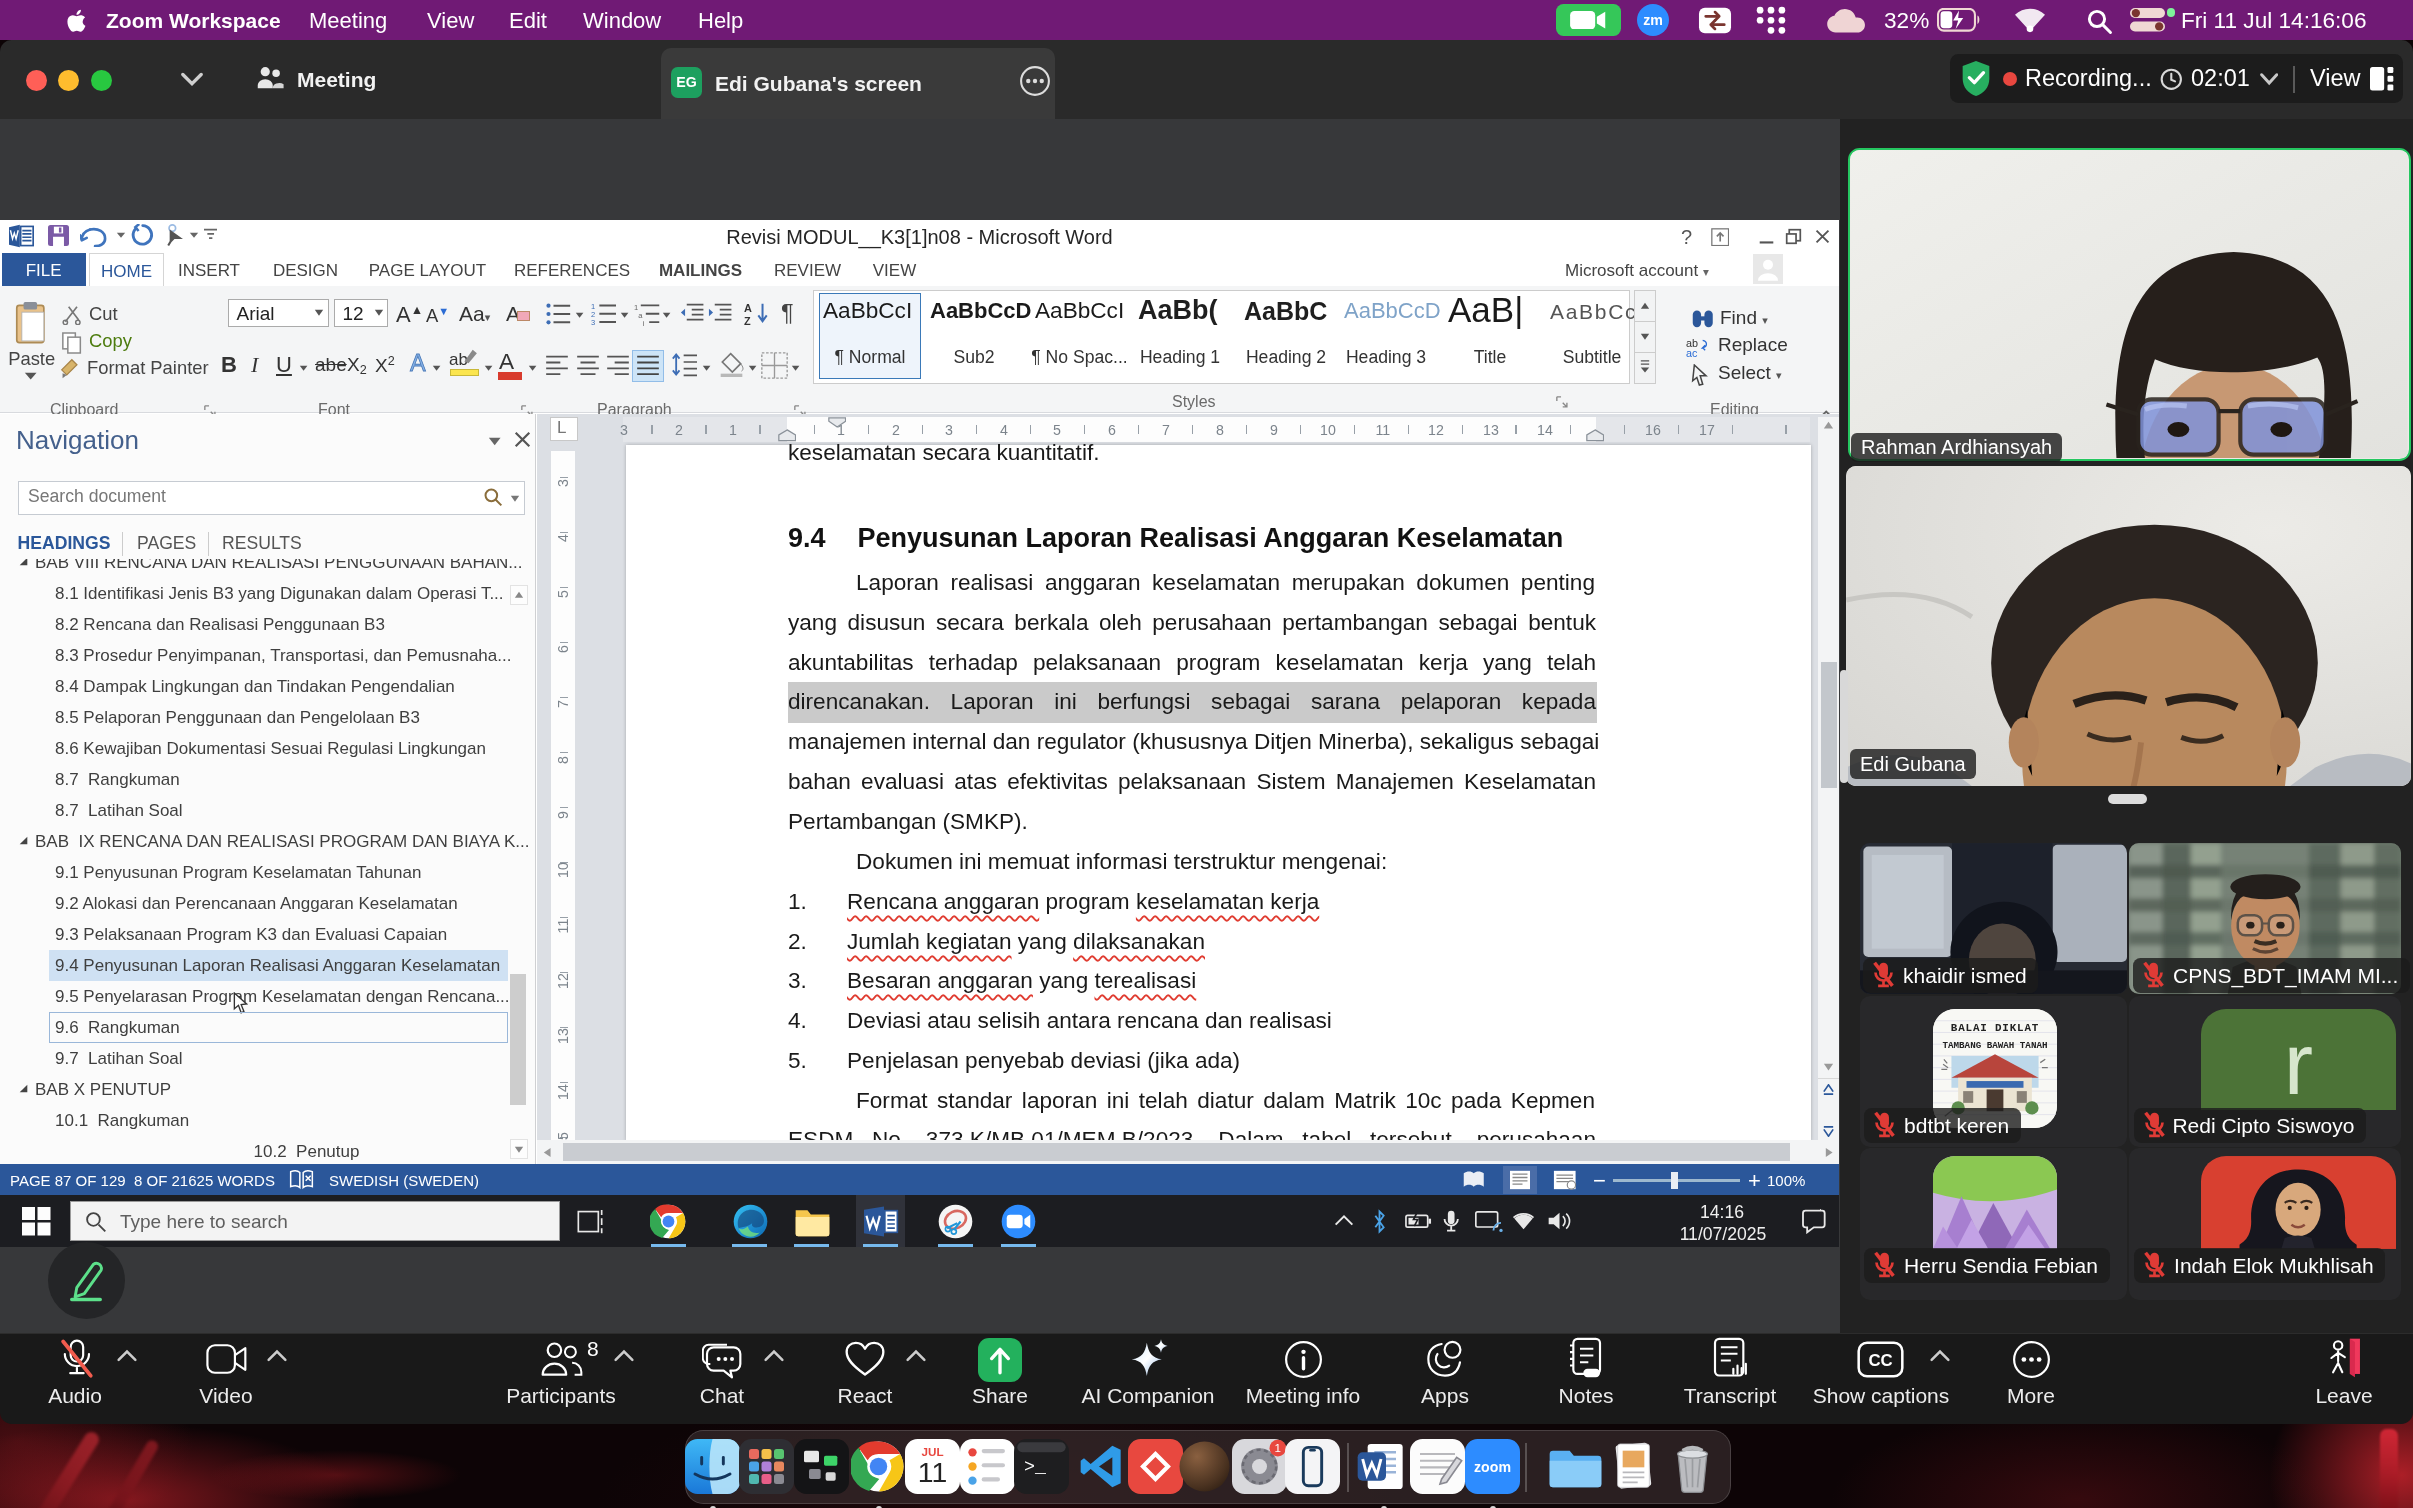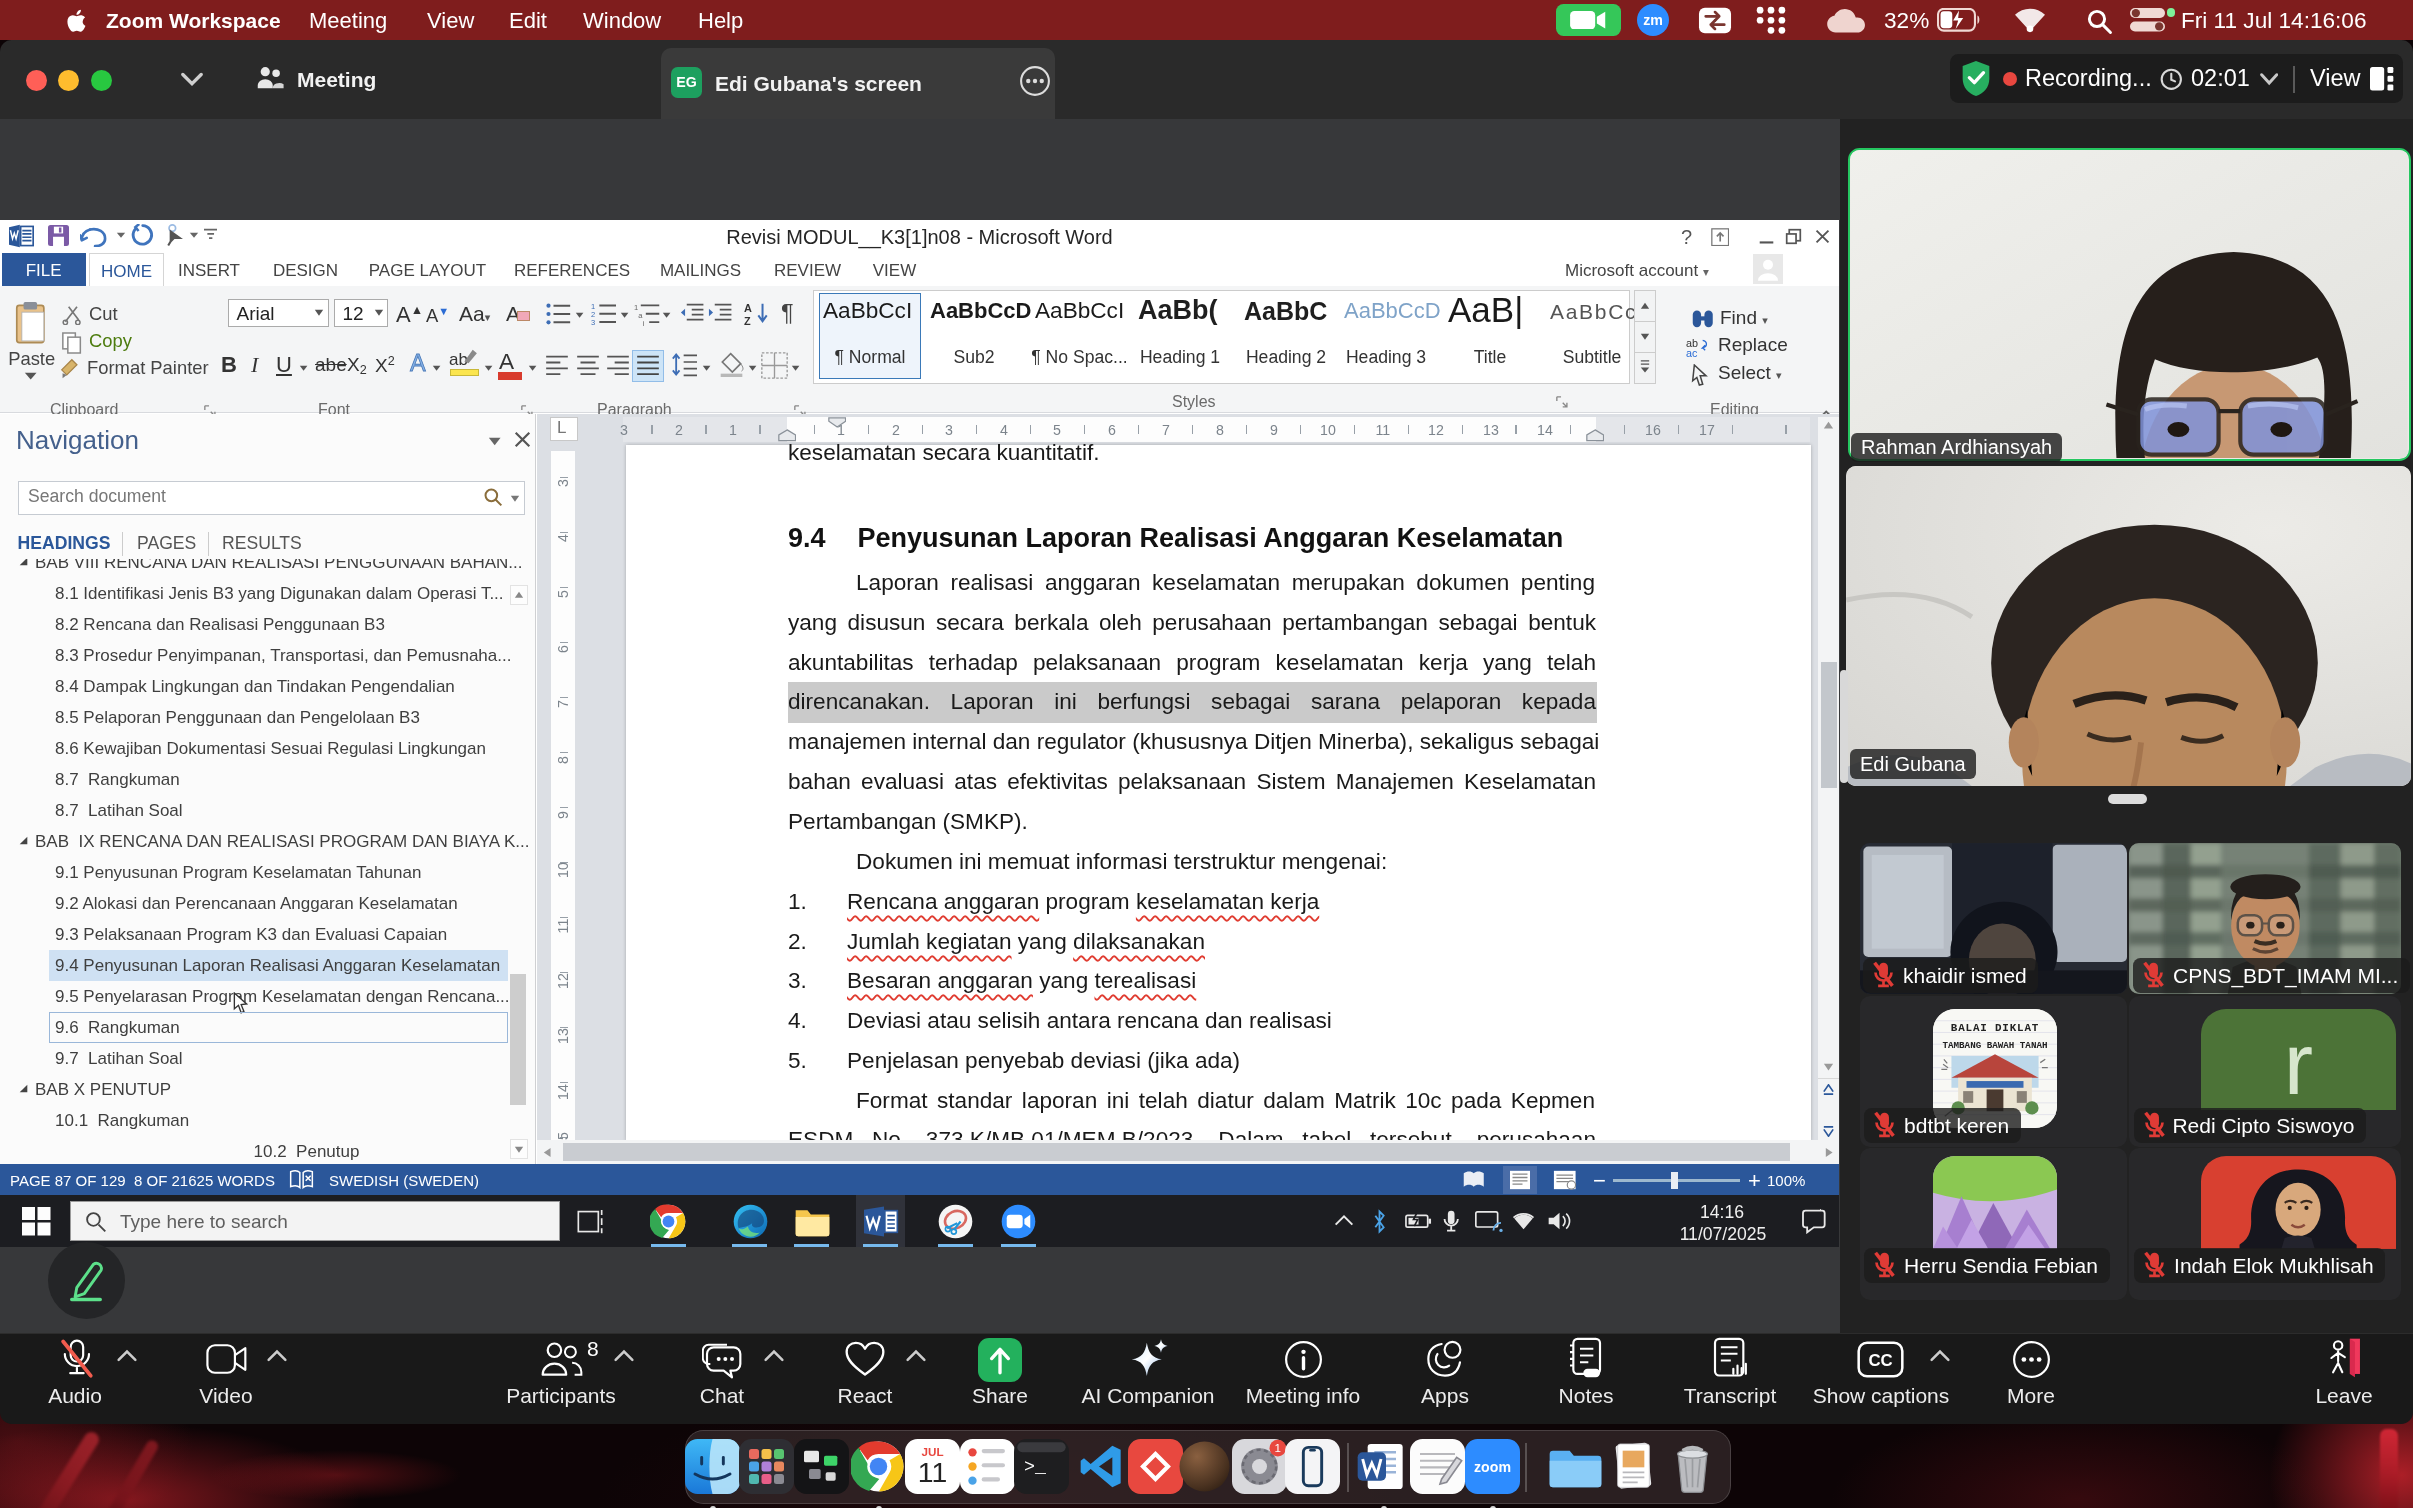--- a/index.html
+++ b/index.html
@@ -6,21 +6,21 @@
   html,body { width:2413px; height:1508px; overflow:hidden; background:#000; }
   body { font-family:"Liberation Sans", sans-serif; position:relative; }
   .abs { position:absolute; }
   #wall { left:0; top:0; width:2413px; height:1508px; background:
     radial-gradient(335px 109px at 126px 1500px, rgba(205,35,45,.6), rgba(0,0,0,0) 70%),
     radial-gradient(251px 151px at 17px 1441px, rgba(140,25,32,.45), rgba(0,0,0,0) 70%),
     radial-gradient(184px 168px at 2402px 1475px, rgba(225,40,50,.75), rgba(0,0,0,0) 72%),
     radial-gradient(352px 134px at 2078px 1500px, rgba(130,22,30,.35), rgba(0,0,0,0) 70%),
     radial-gradient(587px 184px at 1006px 1508px, rgba(70,14,20,.3), rgba(0,0,0,0) 70%),
     #0d0406; }
-  #menubar { left:0; top:0; width:2413px; height:40px; background:#7f1d1d; color:#fff; }
+  #menubar { left:0; top:0; width:2413px; height:40px; background:#701a75; color:#fff; }
   .mitem { position:absolute; top:0; height:40px; line-height:42px; font-size:22px; color:#fff; }
   .tl { position:absolute; top:70px; width:21px; height:21px; border-radius:50%; }
   .plabel { position:absolute; background:rgba(28,28,28,.8); color:#fff; border-radius:6.7px; white-space:nowrap; }
   .navitem { position:absolute; left:0; width:503px; height:31px; line-height:31px; font-size:17px; color:#3f3f3f; white-space:nowrap; overflow:hidden; }
   .ribgroup { position:absolute; font-size:16px; color:#6a6a6a; text-align:left; white-space:nowrap; }
   .rsep { position:absolute; top:291px; width:0.8px; height:117px; background:#dddee0; }
   .docline { position:absolute; left:251px; width:808px; height:40px; line-height:39px; font-size:22.6px; color:#1a1a1a; white-space:nowrap; }
   .just { text-align:justify; text-align-last:justify; }
   .tblabel { position:absolute; top:1384px; font-size:21px; color:#ececec; text-align:center; white-space:nowrap; transform:translateX(-50%); }
   .sqg { text-decoration:underline; text-decoration-style:wavy; text-decoration-color:#e03c31; text-decoration-thickness:2.1px; text-underline-offset:5.9px; }
@@ -208,21 +208,21 @@
   <svg class="abs" style="left:1814px;top:7.5px" width="17" height="17" viewBox="0 0 20 20">
       <path d="M3 3 L17 17 M17 3 L3 17" stroke="#555" stroke-width="2.2"></path>
     </svg>
 
   <div class="abs" style="left:1.7px;top:33px;width:84px;height:34px;background:#2b579a;color:#fff;font-size:17px;text-align:center;line-height:35px;">FILE</div>
   <div class="abs" style="left:89px;top:33px;width:75px;height:34px;background:#fff;border:0.8px solid #d5d5d5;border-bottom:none;color:#2b579a;font-size:17px;text-align:center;line-height:35px;">HOME</div>
   <div class="abs" style="left:163px;top:33px;width:92px;height:34px;color:#444;font-size:17px;text-align:center;line-height:35px;">INSERT</div>
   <div class="abs" style="left:256px;top:33px;width:99px;height:34px;color:#444;font-size:17px;text-align:center;line-height:35px;">DESIGN</div>
   <div class="abs" style="left:354px;top:33px;width:147px;height:34px;color:#444;font-size:17px;text-align:center;line-height:35px;">PAGE LAYOUT</div>
   <div class="abs" style="left:501px;top:33px;width:142px;height:34px;color:#444;font-size:17px;text-align:center;line-height:35px;">REFERENCES</div>
-  <div class="abs" style="left:644px;top:33px;width:113px;height:34px;color:#444;font-size:17px;text-align:center;line-height:35px;">MAILINGS</div>
+  <div class="abs" style="left:644px;top:33px;width:113px;height:34px;color:#444;font-size:17px;text-align:center;line-height:35px;font-weight:bold;">MAILINGS</div>
   <div class="abs" style="left:757px;top:33px;width:101px;height:34px;color:#444;font-size:17px;text-align:center;line-height:35px;">REVIEW</div>
   <div class="abs" style="left:857px;top:33px;width:75px;height:34px;color:#444;font-size:17px;text-align:center;line-height:35px;">VIEW</div>
   <div class="abs" style="left:1565px;top:33px;height:34px;line-height:35px;color:#444;font-size:17px;">Microsoft account <span style="font-size:11.7px;color:#666;">▾</span></div>
   <svg class="abs" style="left:1753px;top:34px" width="30" height="30" viewBox="0 0 36 36">
       <rect width="36" height="36" fill="#e8e8e8"></rect>
       <circle cx="18" cy="13" r="6" fill="#fff"></circle>
       <path d="M6 32 a12 9 0 0 1 24 0 z" fill="#fff"></path>
     </svg>
 
   <div class="abs" style="left:0;top:66px;width:1839px;height:127px;background:#f4f5f6;border-bottom:0.8px solid #d8dade;"></div>

